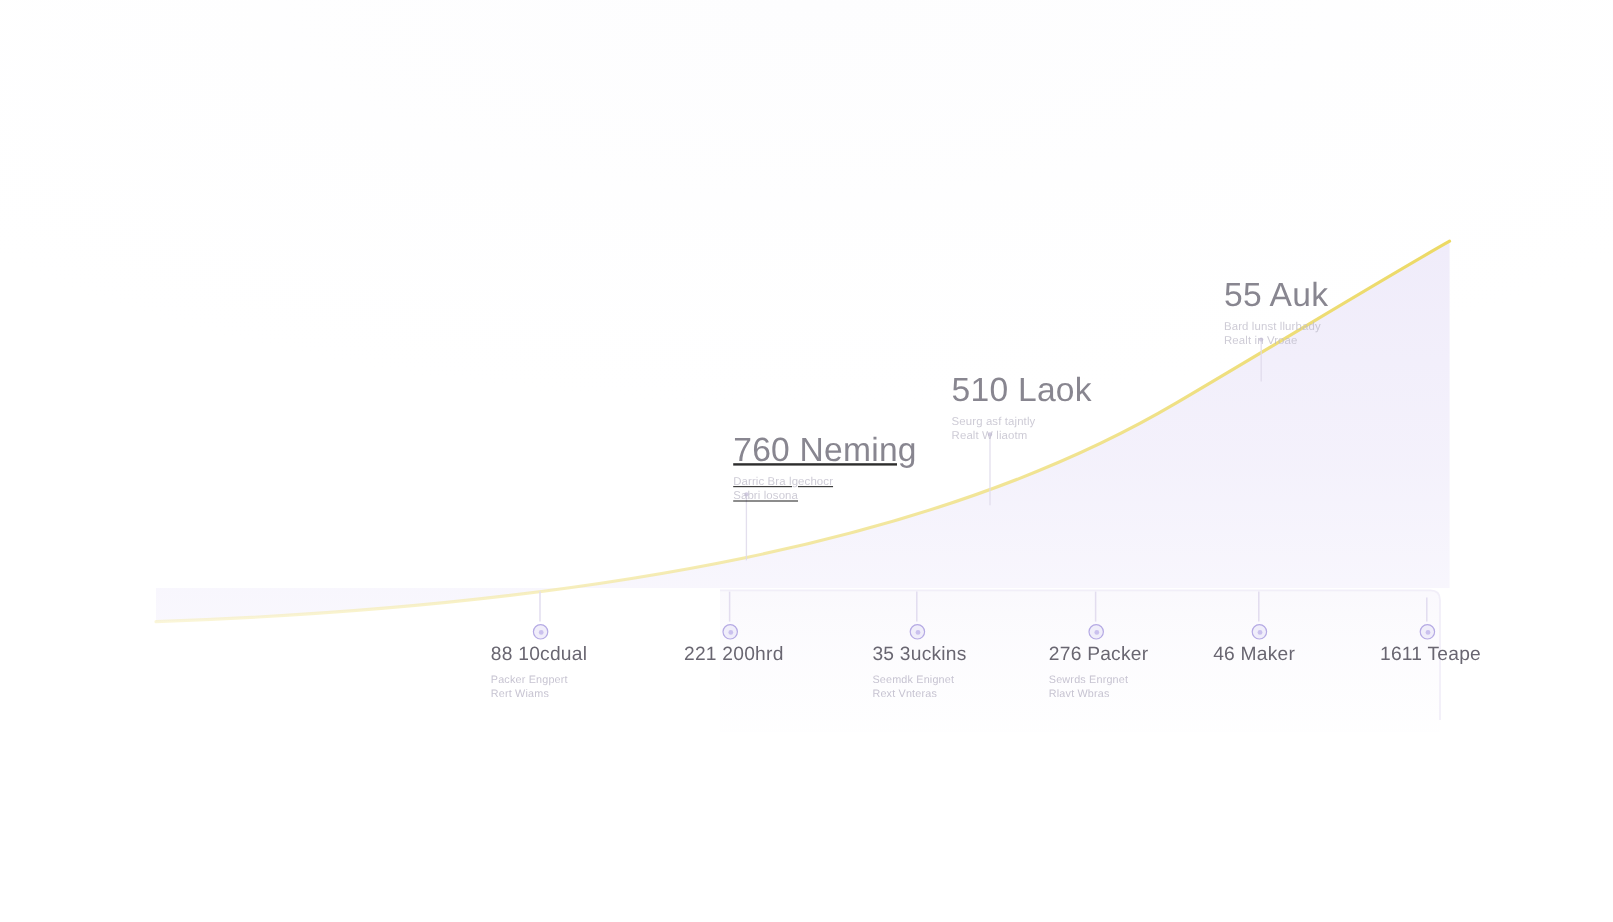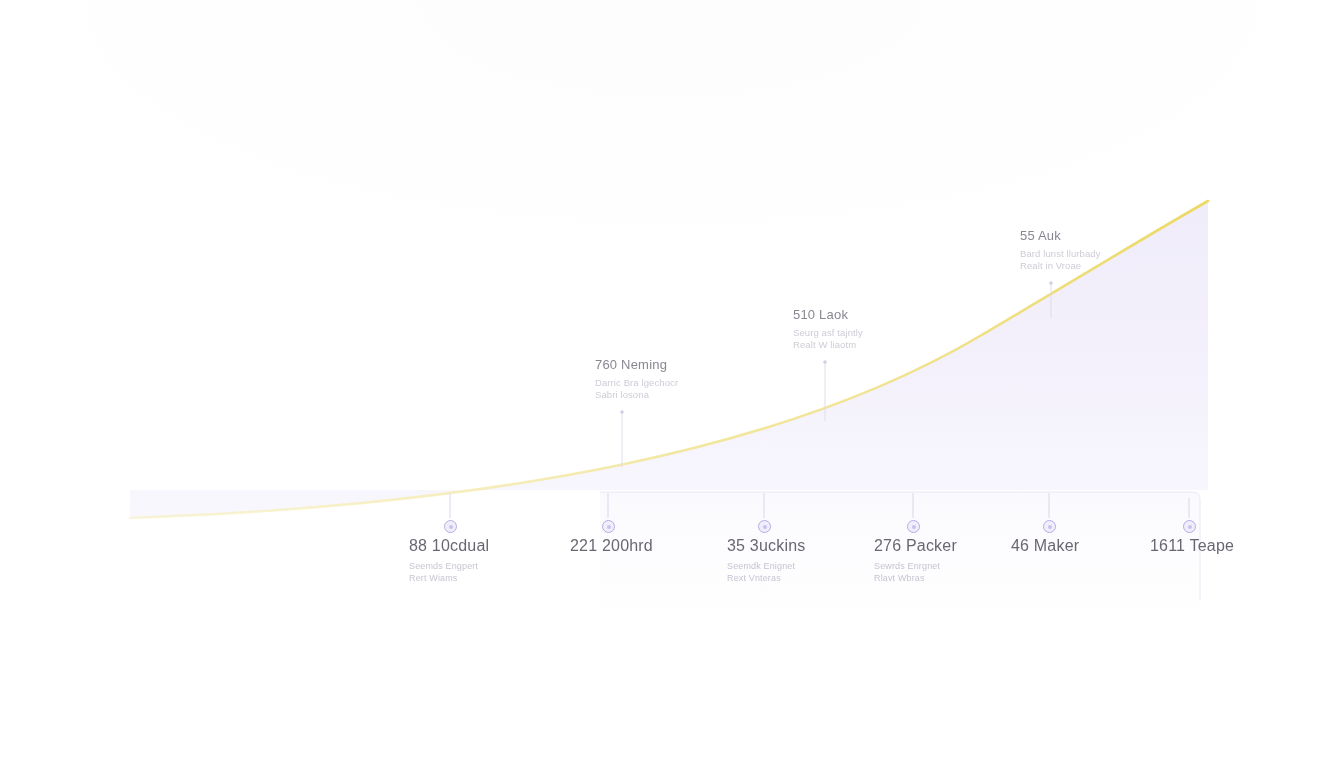--- a/index.html
+++ b/index.html
@@ -34,21 +34,21 @@
     height: 768px;
     display: block;
   }
 
   
   .callout {
     position: absolute;
     white-space: nowrap;
   }
   .callout-title {
-    font-size: 13px;
+    font-size: 28px;
     font-weight: 400;
     letter-spacing: 0.2px;
     color: #6f6c78;
     line-height: 1.25;
     opacity: .82;
   }
   .callout-sub {
     margin-top: 4px;
     font-size: 9.5px;
     line-height: 1.25;
@@ -161,21 +161,21 @@
     <g stroke="#e2dcef" stroke-width="1.3" fill="none" opacity="0.95">
       <line x1="450" y1="493" x2="450" y2="518"></line>
       <line x1="608" y1="493" x2="608" y2="518"></line>
       <line x1="764" y1="493" x2="764" y2="518"></line>
       <line x1="913" y1="493" x2="913" y2="518"></line>
       <line x1="1049" y1="493" x2="1049" y2="518"></line>
       <line x1="1189" y1="498" x2="1189" y2="518"></line>
     </g>
   </svg>
 
-  <div class="callout" style="left:595px; top:357px;">
+  <div class="callout" style="left:611px; top:357px;text-decoration:underline;">
     <div class="callout-title">760 Neming</div>
     <div class="callout-sub">
       <div>Darric Bra lgechocr</div>
       <div>Sabri losona</div>
     </div>
   </div>
 
   <div class="callout" style="left:793px; top:307px;">
     <div class="callout-title">510 Laok</div>
     <div class="callout-sub">
@@ -195,21 +195,21 @@
   <div class="marker" style="left:444px; top:520px;"></div>
   <div class="marker" style="left:602px; top:520px;"></div>
   <div class="marker" style="left:758px; top:520px;"></div>
   <div class="marker" style="left:907px; top:520px;"></div>
   <div class="marker" style="left:1043px; top:520px;"></div>
   <div class="marker" style="left:1183px; top:520px;"></div>
 
   <div class="milestone" style="left:409px;">
     <div class="milestone-title">88 10cdual</div>
     <div class="milestone-sub">
-      <div>Seemds Engpert</div>
+      <div>Packer Engpert</div>
       <div>Rert Wiams</div>
     </div>
   </div>
 
   <div class="milestone" style="left:570px;">
     <div class="milestone-title">221 200hrd</div>
   </div>
 
   <div class="milestone" style="left:727px;">
     <div class="milestone-title">35 3uckins</div>

